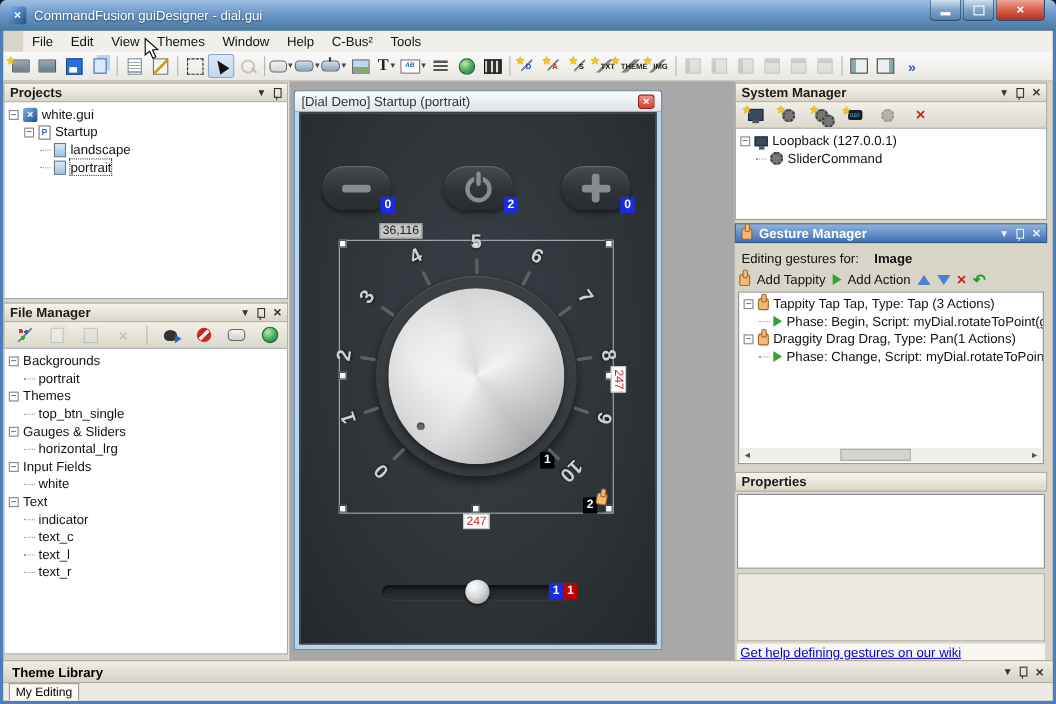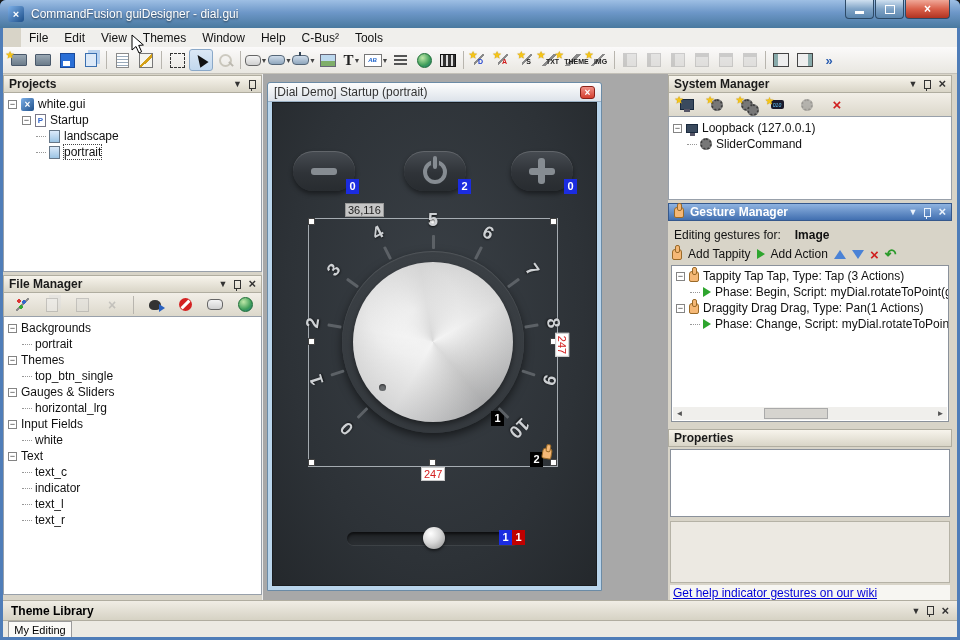--- a/index.html
+++ b/index.html
@@ -514,25 +514,25 @@
           <div class="trow" style="padding-left: 18px;">
             <span class="conn"></span>
             <span>white</span>
           </div>
           <div class="trow" style="padding-left: 4px;">
             <span class="exp">−</span>
             <span>Text</span>
           </div>
           <div class="trow" style="padding-left: 18px;">
             <span class="conn"></span>
+            <span>indicator</span>
+          </div>
+          <div class="trow" style="padding-left: 18px;">
+            <span class="conn"></span>
             <span>text_c</span>
-          </div>
-          <div class="trow" style="padding-left: 18px;">
-            <span class="conn"></span>
-            <span>indicator</span>
           </div>
           <div class="trow" style="padding-left: 18px;">
             <span class="conn"></span>
             <span>text_l</span>
           </div>
           <div class="trow" style="padding-left: 18px;">
             <span class="conn"></span>
             <span>text_r</span>
           </div>
         </div>
@@ -729,21 +729,21 @@
       </div>
     </div>
 
     <div class="panel" id="properties">
       <div class="phead">
         <span class="ptitle">Properties</span>
       </div>
       <div id="prop-white"></div>
       <div id="prop-gray"></div>
       <div id="prop-link">
-        <span>Get help indicator gestures on our wiki</span>
+        <span>Get help defining gestures on our wiki</span>
       </div>
     </div>
 
     <div id="libheader">
       <span>Theme Library</span>
       <span class="sp"></span>
       <span class="hic">▼</span>
       <i class="pin"></i>
       <span class="xic">×</span>
     </div>

